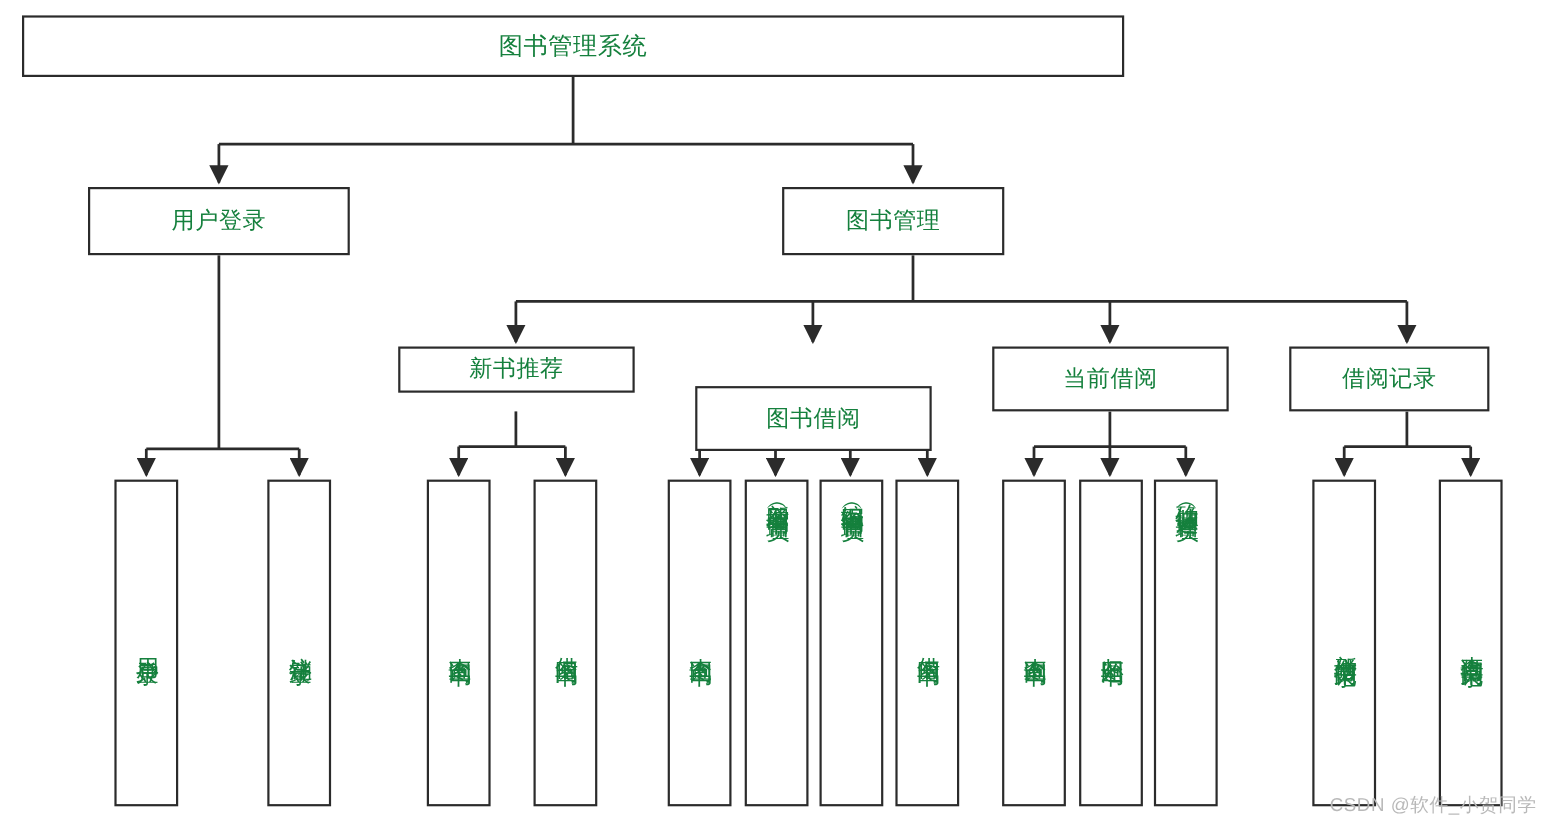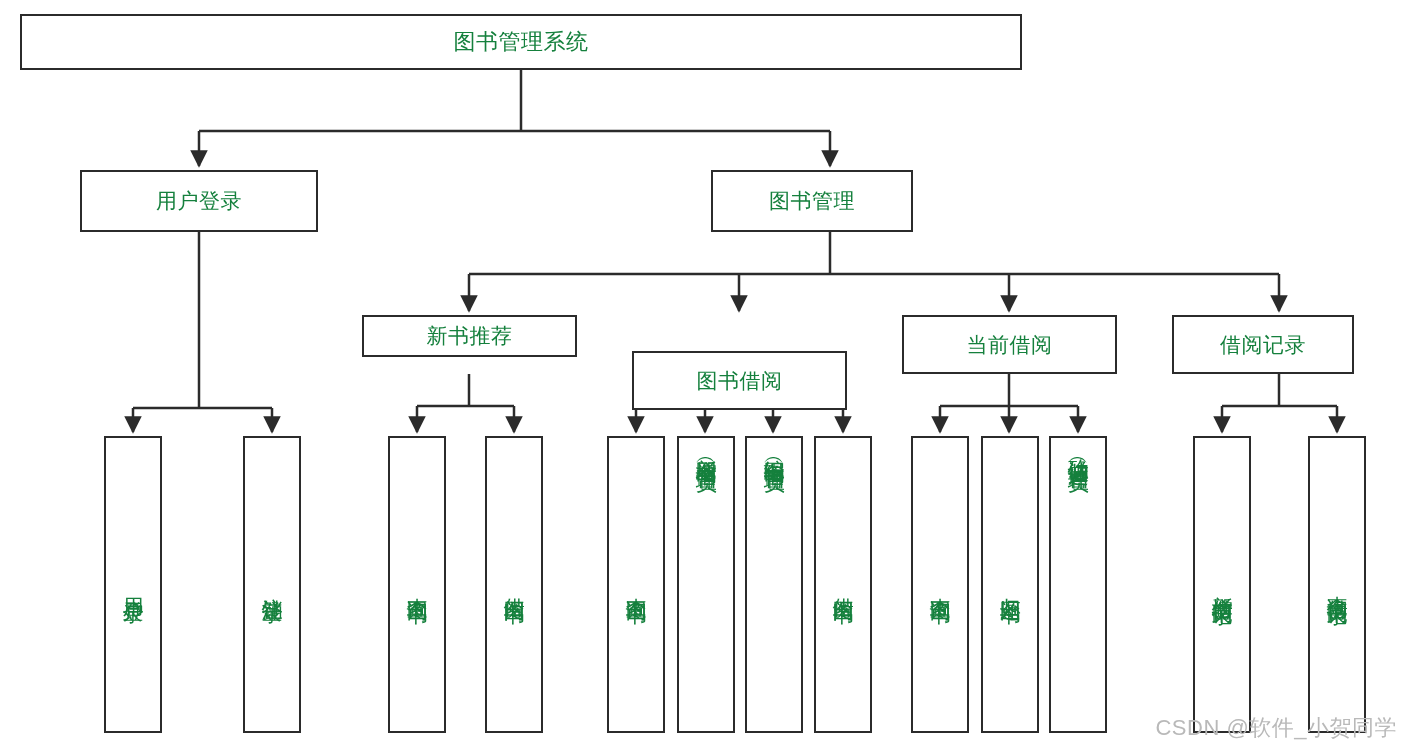--- a/index.html
+++ b/index.html
@@ -65,21 +65,21 @@
     white-space: nowrap;
   }
   .node.vert.centered {
     align-items: center;
     padding-top: 0;
   }
   #watermark {
     position: absolute;
     right: 8px;
     bottom: 4px;
-    font-size: 22px;
+    font-size: 17px;
     color: #b9b9b9;
     letter-spacing: 0.5px;
     white-space: nowrap;
     pointer-events: none;
   }
 </style>
 </head>
 <body>
 
 <div id="diagram-root">

